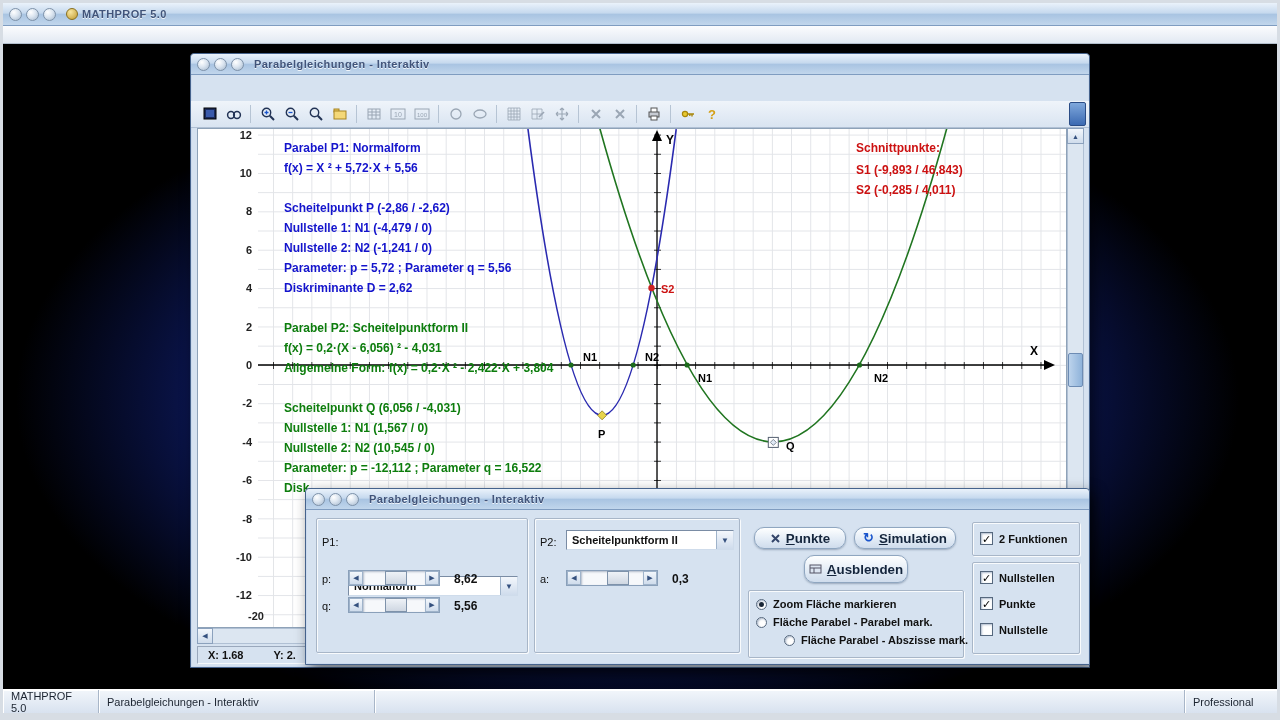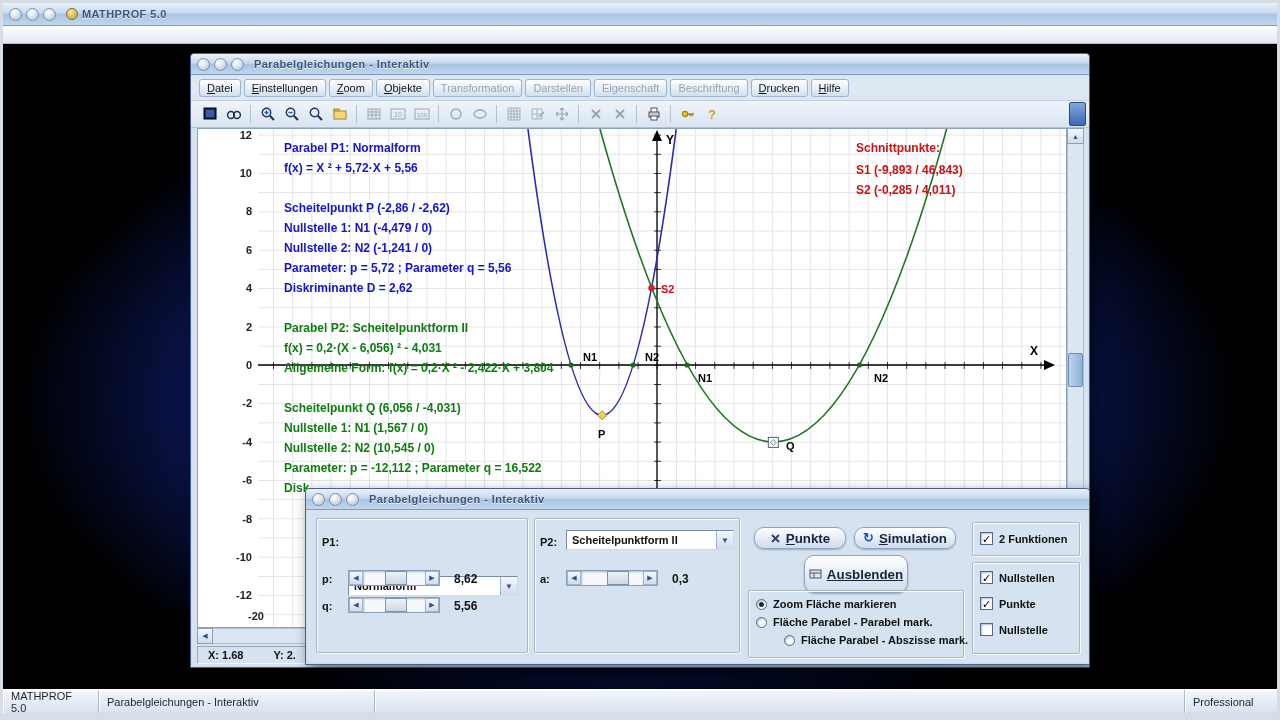--- a/index.html
+++ b/index.html
@@ -102,21 +102,21 @@
 
   #gstatus { position:absolute; left:6px; top:592px; width:887px; height:18px;
     border:1px solid; border-color:#9aa8bc #f5f8fb #f5f8fb #9aa8bc;
     display:flex; align-items:center; padding:0 10px; gap:30px; color:#111; font-weight:bold; }
 
   
   #dialog { left:305px; top:488px; width:785px; height:177px; }
   #dbody { position:absolute; left:0; top:21px; right:0; bottom:0; }
   .panel { position:absolute; border:1px solid #a8b6c8;
     box-shadow:inset 1px 1px 0 rgba(255,255,255,.85), 1px 1px 0 rgba(255,255,255,.85); border-radius:2px; }
-  .dlabel { position:absolute; font-weight:bold; color:#111; }
+  .dlabel { position:absolute; font-weight:normal; color:#111; }
   .dvalue { position:absolute; font-weight:bold; color:#111; font-size:12px; }
 
   .combo { position:absolute; height:20px; display:flex; background:#fff;
     border:1px solid; border-color:#7a8ca4 #cfdceb #cfdceb #7a8ca4; }
   .combo .cval { flex:1; padding:3px 5px 0 5px; font-weight:bold; color:#111; white-space:nowrap; overflow:hidden; }
   .combo .cbtn { width:17px; display:flex; align-items:center; justify-content:center;
     background:linear-gradient(180deg,#f3f7fc,#cfdcec); border-left:1px solid #9fb3ca;
     color:#35517f; font-size:8px; }
 
   .hslider { position:absolute; height:16px; display:flex;
@@ -167,32 +167,20 @@
   <div id="gwin" class="window">
     <div class="titlebar">
       <span class="circles">
         <span class="circle"></span>
         <span class="circle"></span>
         <span class="circle"></span>
       </span>
       <span class="ttext">Parabelgleichungen - Interaktiv</span>
     </div>
 
-    <div id="menubar">
-      <span class="menu-item fl">Datei</span>
-      <span class="menu-item fl">Einstellungen</span>
-      <span class="menu-item fl">Zoom</span>
-      <span class="menu-item fl">Objekte</span>
-      <span class="menu-item disabled">Transformation</span>
-      <span class="menu-item disabled">Darstellen</span>
-      <span class="menu-item disabled">Eigenschaft</span>
-      <span class="menu-item disabled">Beschriftung</span>
-      <span class="menu-item fl">Drucken</span>
-      <span class="menu-item fl">Hilfe</span>
-    </div>
 
     <div id="toolbar">
       <span class="tbtn">
         <svg width="16" height="16">
             <rect x="2" y="2" width="12" height="11" fill="#1a2a5a" stroke="#000"></rect>
             <rect x="4" y="4" width="8" height="7" fill="#3a5aaa"></rect>
           </svg>
       </span>
       <span class="tbtn">
         <svg width="16" height="16">
@@ -478,21 +466,21 @@
       <button class="dbtn" style="left:448px; top:17px; width:92px; height:22px;">
         <svg width="11" height="11">
             <path d="M2 2 L9 9 M9 2 L2 9" stroke="#33456a" stroke-width="2"></path>
           </svg>
         <span class="fl">Punkte</span>
       </button>
       <button class="dbtn" style="left:548px; top:17px; width:102px; height:22px;">
         <span class="sim-glyph">↻</span>
         <span class="fl">Simulation</span>
       </button>
-      <button class="dbtn" style="left:498px; top:45px; width:104px; height:38px;text-decoration:underline;">
+      <button class="dbtn" style="left:498px; top:45px; width:104px; height:28px;">
         <svg width="13" height="11">
             <rect x="1" y="1" width="11" height="8" fill="#dde6f2" stroke="#556"></rect>
             <path d="M1 4 h11 M5 4 v5" stroke="#556"></path>
           </svg>
         <span class="fl">Ausblenden</span>
       </button>
 
       <div class="panel" style="left:442px; top:80px; width:216px; height:68px;"></div>
       <div class="radio-row" style="left:450px; top:88px;">
         <span class="radio sel"></span>

